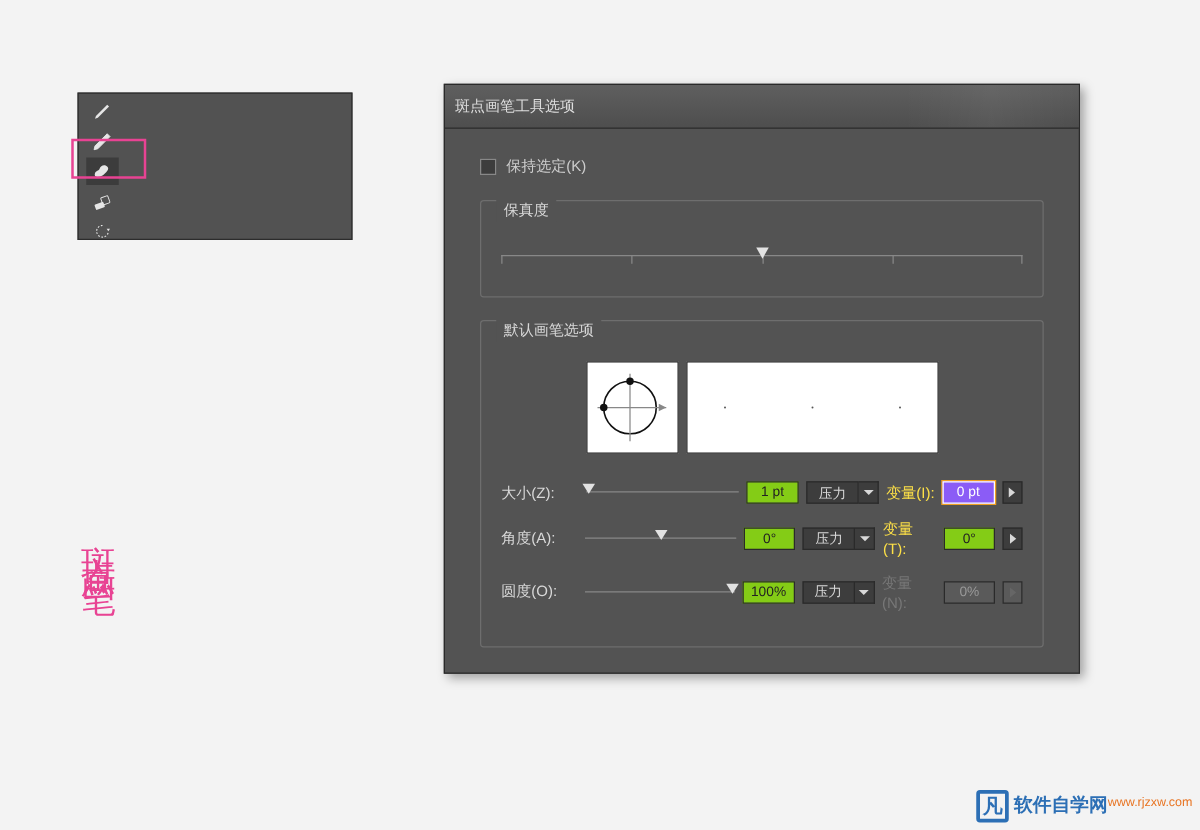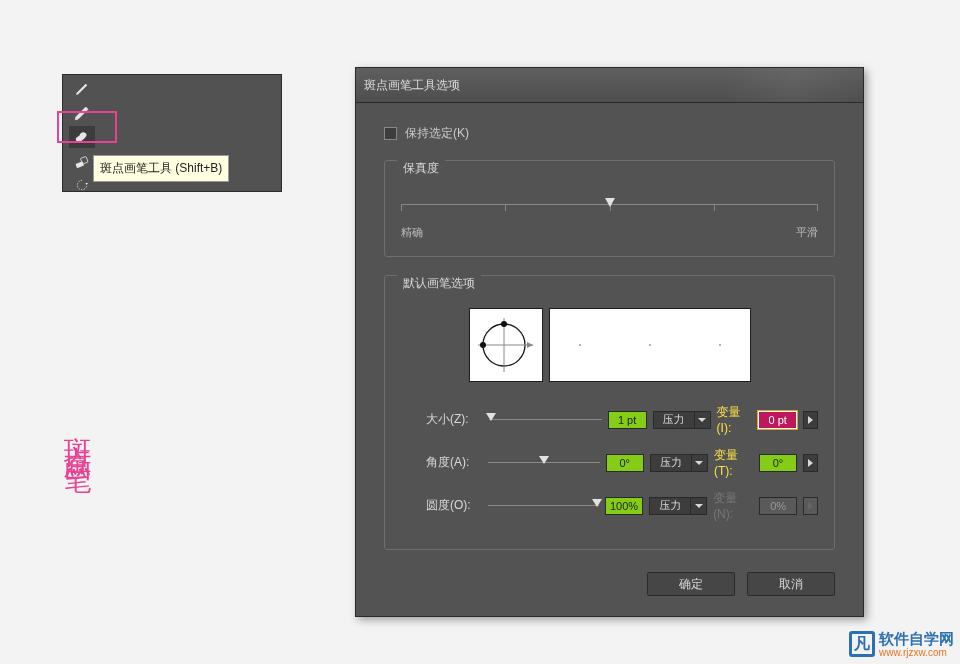--- a/index.html
+++ b/index.html
@@ -174,21 +174,20 @@
       justify-content: center;
     }
     .pv-sm { width: 74px; height: 74px; }
     .pv-lg { width: 202px; height: 74px; }
     
     .opt-row {
       display: flex;
       align-items: center;
       gap: 6px;
       margin-bottom: 12px;
-      margin-left: 25px;
     }
     .opt-label {
       width: 62px;
       text-align: left;
       color: #d8d8d8;
     }
     .opt-slider {
       position: relative;
       width: 122px;
       height: 14px;
@@ -245,21 +244,21 @@
     }
     .chev {
       width: 0; height: 0;
       border-left: 4px solid transparent;
       border-right: 4px solid transparent;
       border-top: 4px solid #d8d8d8;
     }
     .var-label { color: #fde047; }
     .var-label.disabled { color: #777; }
     .var-box.hl {
-      background: #be185d;
+      background: #8b5cf6;
       color: #fff;
       border: 1px solid #ffffff;
       box-shadow: 0 0 0 1px #f0a020;
     }
     .ri { width: 0; height: 0; border-top: 4px solid transparent; border-bottom: 4px solid transparent; border-left: 5px solid #d8d8d8; }
     .ri.dis { border-left-color: #666; }
     
     .btn-row {
       display: flex;
       justify-content: flex-end;
@@ -301,21 +300,21 @@
       width: 26px; height: 26px;
       border: 3px solid #2c6fb5;
       color: #2c6fb5;
       font-weight: bold;
       font-size: 16px;
       display: flex;
       align-items: center;
       justify-content: center;
       border-radius: 3px;
     }
-    .wm-txt { display: flex; flex-direction: column; line-height: 1.1; }
+    .wm-txt { display: flex; flex-direction: row; line-height: 1.1; }
     .wm-line1 { color: #2c6fb5; font-size: 15px; font-weight: bold; }
     .wm-line2 { color: #e87422; font-size: 10px; }
   </style>
 </head>
 <body>
 
 <div class="tool-panel">
   <div class="tool-col">
     <div class="tool-btn">
       <svg width="18" height="18" viewBox="0 0 24 24" fill="none">
@@ -339,21 +338,20 @@
         </svg>
     </div>
     <div class="tool-btn">
       <svg width="18" height="16" viewBox="0 0 24 24" fill="none">
           <path d="M12 5a7 7 0 1 0 7 7" stroke="#e6e6e6" stroke-width="1.3" fill="none" stroke-dasharray="2 2"></path>
           <path d="M19 12l-2-3h4z" fill="#e6e6e6"></path>
         </svg>
     </div>
   </div>
   <div class="pink-box"></div>
-  <div class="tooltip">斑点画笔工具 (Shift+B)</div>
 </div>
 
 <div class="dialog">
   <div class="titlebar">
     <span>斑点画笔工具选项</span>
     <div class="tb-accent"></div>
   </div>
   <div class="dlg-body">
     <div class="ck-row">
       <div class="ck"></div>
@@ -364,24 +362,20 @@
       <div class="fs-legend">保真度</div>
       <div class="fs-inner">
         <div class="h-slider">
           <div class="slider-track"></div>
           <div class="slider-tick" style="left:0"></div>
           <div class="slider-tick" style="left:25%"></div>
           <div class="slider-tick" style="left:50%"></div>
           <div class="slider-tick" style="left:75%"></div>
           <div class="slider-tick" style="right:0"></div>
           <div class="slider-thumb" style="left:calc(50% - 5px)"></div>
-        </div>
-        <div class="slider-labels">
-          <span>精确</span>
-          <span>平滑</span>
         </div>
       </div>
     </div>
 
     <div class="fs">
       <div class="fs-legend">默认画笔选项</div>
       <div class="fs-inner">
         <div class="previews">
           <div class="pv-sm">
             <svg width="60" height="60" viewBox="0 0 60 60">
@@ -458,24 +452,20 @@
           <span class="var-label disabled">变量(N):</span>
           <div class="var-box" style="background:#5a5a5a;color:#999">0%</div>
           <div class="sel-btn" style="background:#5a5a5a;border-left:1px solid #2a2a2a">
               <div class="ri dis"></div>
             </div>
         </div>
 
       </div>
     </div>
 
-    <div class="btn-row">
-      <div class="btn">确定</div>
-      <div class="btn">取消</div>
-    </div>
   </div>
 </div>
 
 <div class="side-text">斑点画笔</div>
 
 <div class="wm">
   <div class="wm-sq">凡</div>
   <div class="wm-txt">
     <span class="wm-line1">软件自学网</span>
     <span class="wm-line2">www.rjzxw.com</span>

